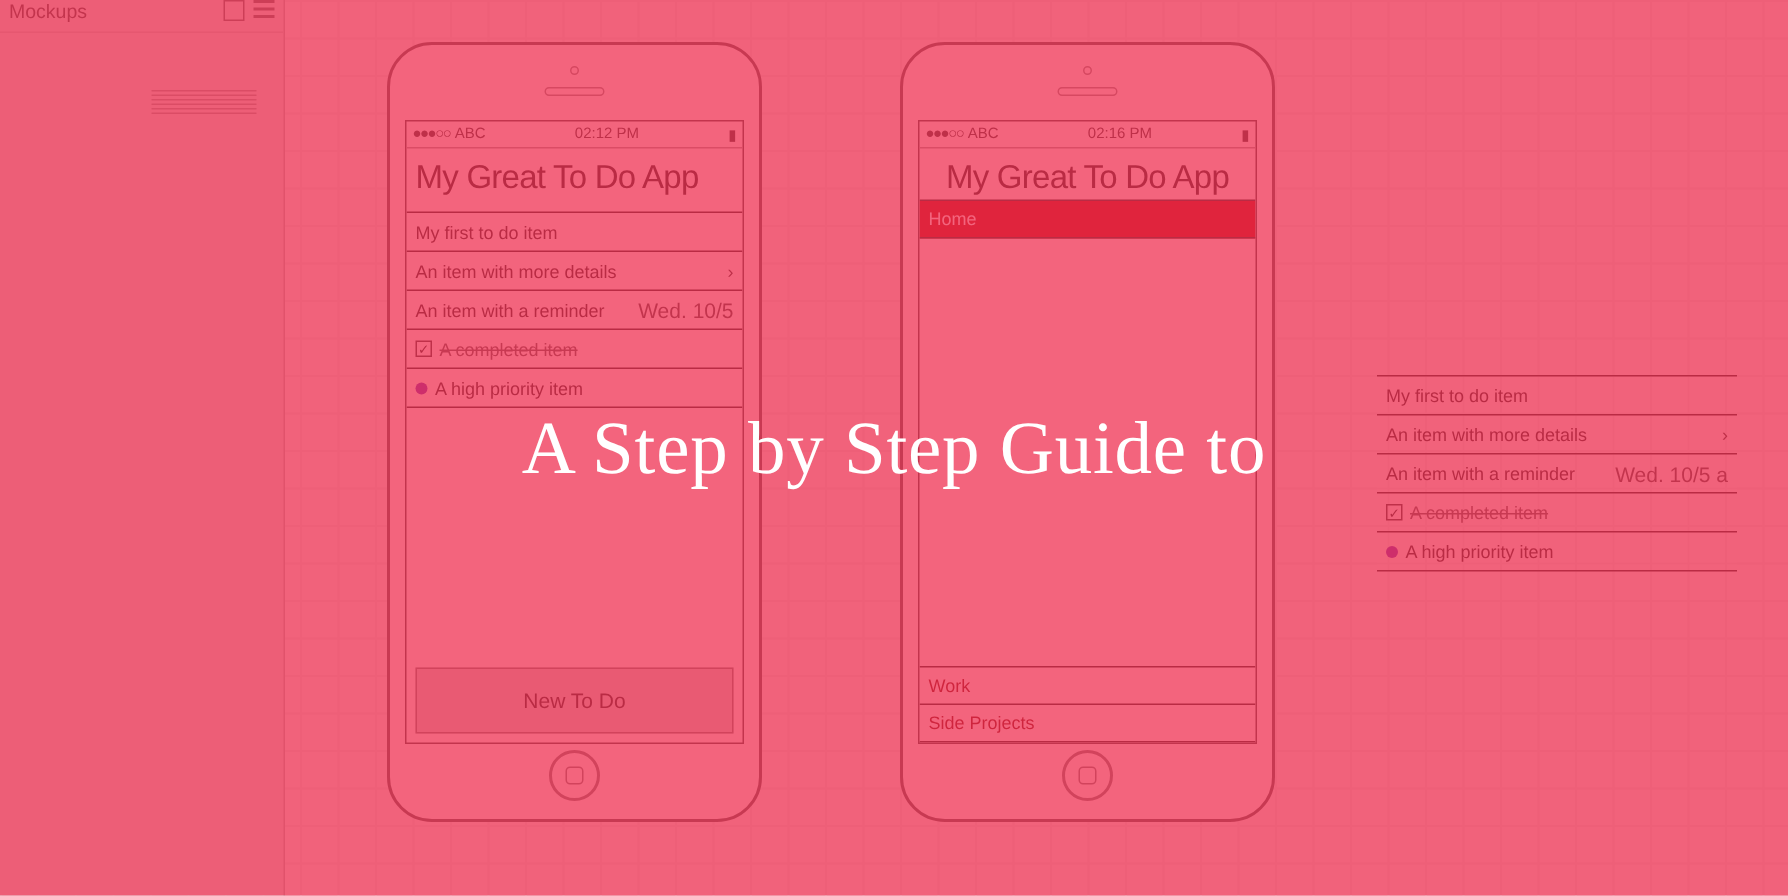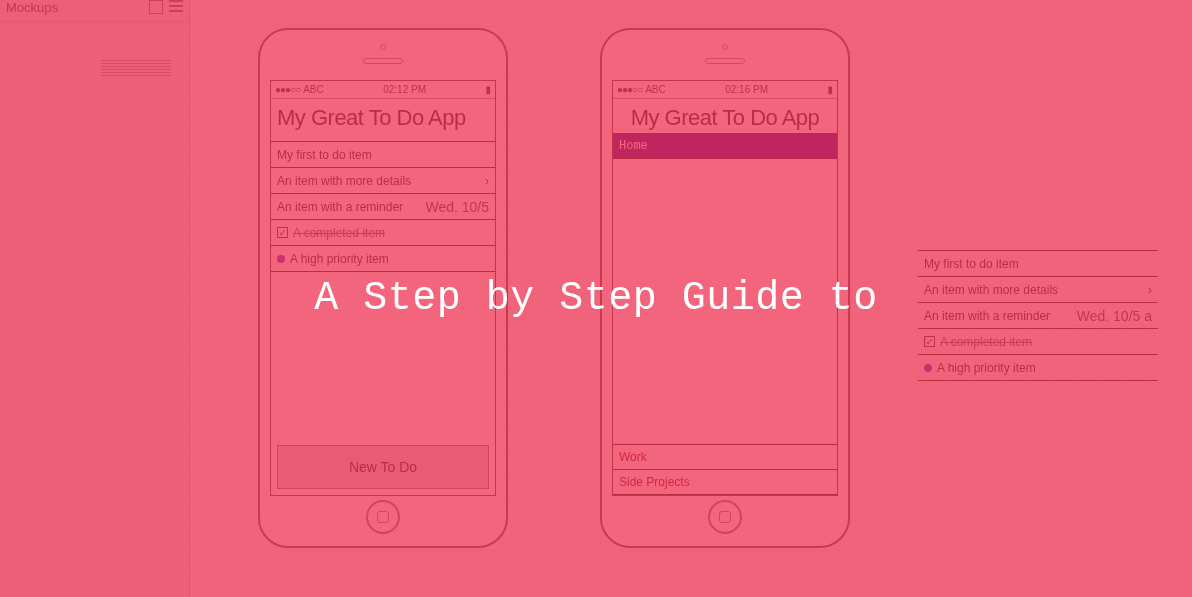--- a/index.html
+++ b/index.html
@@ -170,21 +170,21 @@
     display: flex; align-items: center; justify-content: center;
     font-size: 14px;
     color: #333;
   }
   .accordion-row {
     border-bottom: 1px solid #333;
     padding: 5px 6px;
     font-size: 12px;
     color: #7f1d1d;
   }
-  .accordion-row.sel { background: #4c1d95; color: #fff; font-family: Liberation Mono, monospace; }
+  .accordion-row.sel { background: #b91c1c; color: #fff; }
   .accordion-body { flex: 1; }
   
   .float-list {
     position: absolute;
     width: 240px;
     border-top: 1px solid #333;
     font-size: 12px;
     color: #333;
     background: rgba(255,255,255,0.1);
   }
@@ -204,23 +204,23 @@
     inset: 0;
     background: rgba(238, 40, 75, 0.72);
     display: flex;
     align-items: center;
     justify-content: center;
     text-align: center;
     pointer-events: none;
   }
   .overlay h1 {
     color: #fff;
-    font-family: Liberation Mono, monospace;
+    font-family: Liberation Serif, serif;
     font-weight: 300;
-    font-size: 40px;
+    font-size: 50px;
     line-height: 1.25;
     letter-spacing: 0.5px;
   }
 </style>
 </head>
 <body>
 
 <div class="canvas">
 
   <div class="sidebar">

